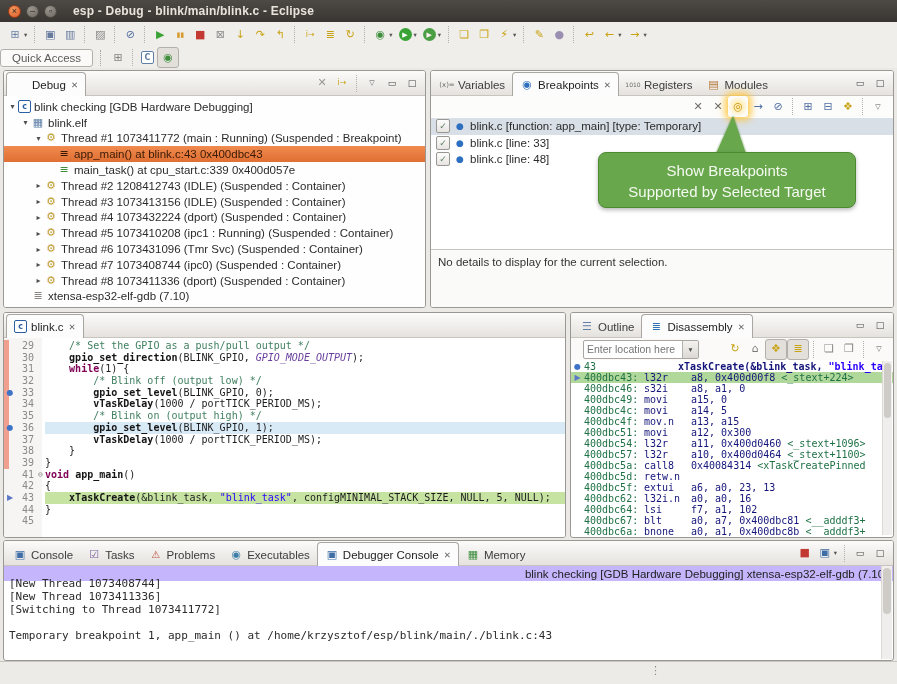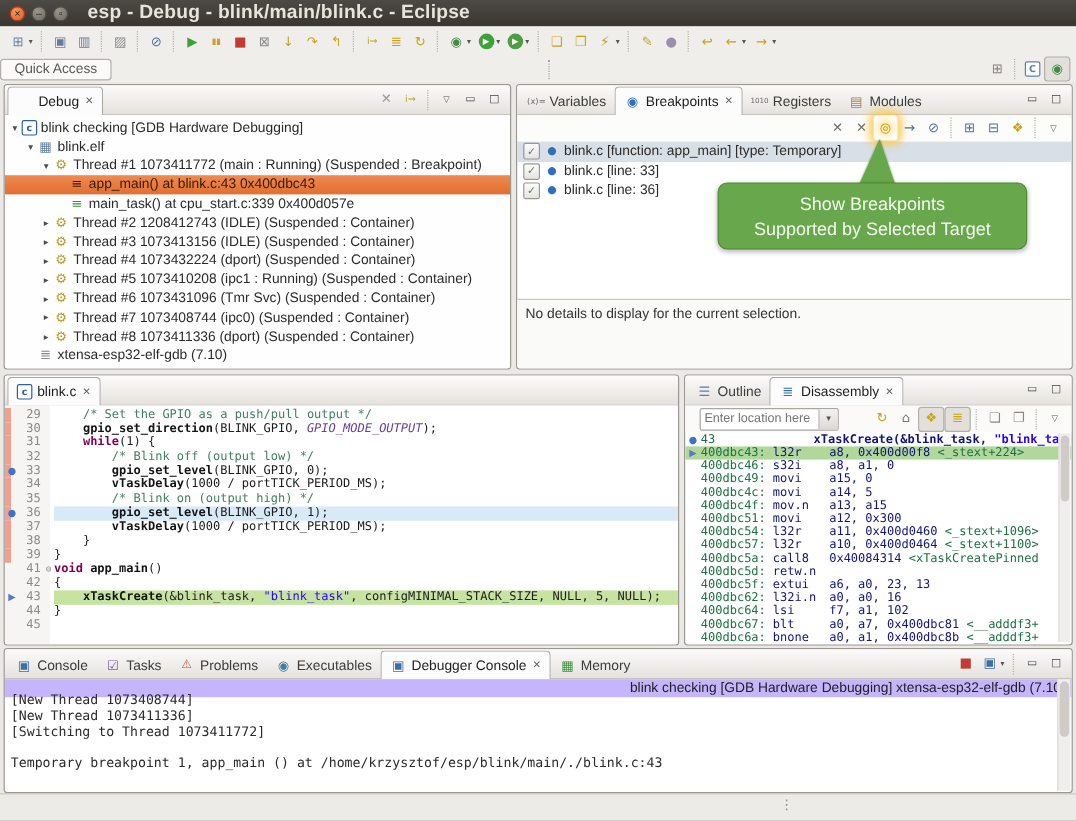--- a/index.html
+++ b/index.html
@@ -6,24 +6,24 @@
   #root{position:relative;width:897px;height:684px;background:#EBE9E6;overflow:hidden;
         font-family:"Liberation Sans","DejaVu Sans",sans-serif;font-size:12px;color:#2B2B2B;
         -webkit-font-smoothing:antialiased;}
   
   .titlebar{position:absolute;left:0;top:0;right:0;height:22px;
             background:linear-gradient(#4D4A45,#393631);display:flex;align-items:center;padding:0 8px;}
   .wbtns{display:flex;gap:5px;align-items:center;}
   .wbtn{width:13px;height:13px;border-radius:50%;display:flex;align-items:center;justify-content:center;
         font-size:9px;color:#3A2418;background:radial-gradient(circle at 35% 30%,#9A958D,#6B6760);border:1px solid #4E4B45;box-sizing:border-box;}
   .wbtn.close{background:radial-gradient(circle at 35% 30%,#F29A60,#DB5A28);border-color:#A43C12;}
-  .wtitle{color:#E8E4DC;font-weight:bold;font-size:16px;margin-left:16px;letter-spacing:.2px;text-align:center;}
+  .wtitle{color:#E8E4DC;font-weight:bold;font-size:12px;margin-left:16px;letter-spacing:.2px;text-align:center;}
   
   .toolbar{position:absolute;left:0;top:22px;right:0;height:25px;display:flex;align-items:center;padding-left:5px;background:#F0EEEB;}
-  .toolbar2{position:absolute;left:0;top:47px;right:0;height:21px;display:flex;align-items:center;justify-content:space-between;gap:7px;padding-right:5px;background:#F0EEEB;}
+  .toolbar2{position:absolute;left:0;top:47px;right:0;height:21px;display:flex;align-items:center;justify-content:flex-start;gap:7px;padding-right:18px;background:#F0EEEB;}
   .tbtn{display:inline-flex;align-items:center;height:21px;padding:0 3px;border-radius:3px;cursor:default;position:relative;}
   .tbtn.pressed{background:#E3E0DC;border:1px solid #B3B0AC;box-sizing:border-box;}
   .tbtn.glow{background:radial-gradient(circle,#FFEDB0 25%,rgba(255,237,176,0) 72%);box-shadow:0 0 7px 3px rgba(255,198,60,.95);}
   .tbtn .dd{font-size:6.5px;color:#555;margin-left:2px;}
   .tsep{width:1px;height:17px;margin:0 4px;border-left:1px dotted #B2AFAA;}
   .ico{display:inline-flex;width:14px;height:14px;align-items:center;justify-content:center;
        font-family:"DejaVu Sans",sans-serif;font-size:11px;line-height:14px;flex:none;}
   .ico.box{width:11px;height:11px;border:1px solid currentColor;border-radius:2px;font-size:8px;font-weight:bold;background:#fff;}
   .ico.circ{border-radius:50%;width:13px;height:13px;}
   .qa{border:1px solid #B3B0AC;border-radius:3px;background:#FBFAF8;color:#5A5A5A;font-size:11.5px;padding:2px 11px;}
@@ -400,21 +400,21 @@
           <span>blink.c [function: app_main] [type: Temporary]</span>
         </div>
         <div class="bprow">
           <span class="cb">✓</span>
           <span class="ico" style="color: rgb(47, 111, 191); font-size: 9px;">●</span>
           <span>blink.c [line: 33]</span>
         </div>
         <div class="bprow">
           <span class="cb">✓</span>
           <span class="ico" style="color: rgb(47, 111, 191); font-size: 9px;">●</span>
-          <span>blink.c [line: 36]</span>
+          <span>blink.c [line: 48]</span>
         </div>
       </div>
     <div class="bp-flex"></div>
     <div class="bp-details">No details to display for the current selection.</div>
   </div>
 
   <div class="panel" style="left:3px;top:312px;width:563px;height:226px;">
     <div class="tabbar">
       <span style="display:flex;align-items:flex-end;">
           <div class="tab active">

